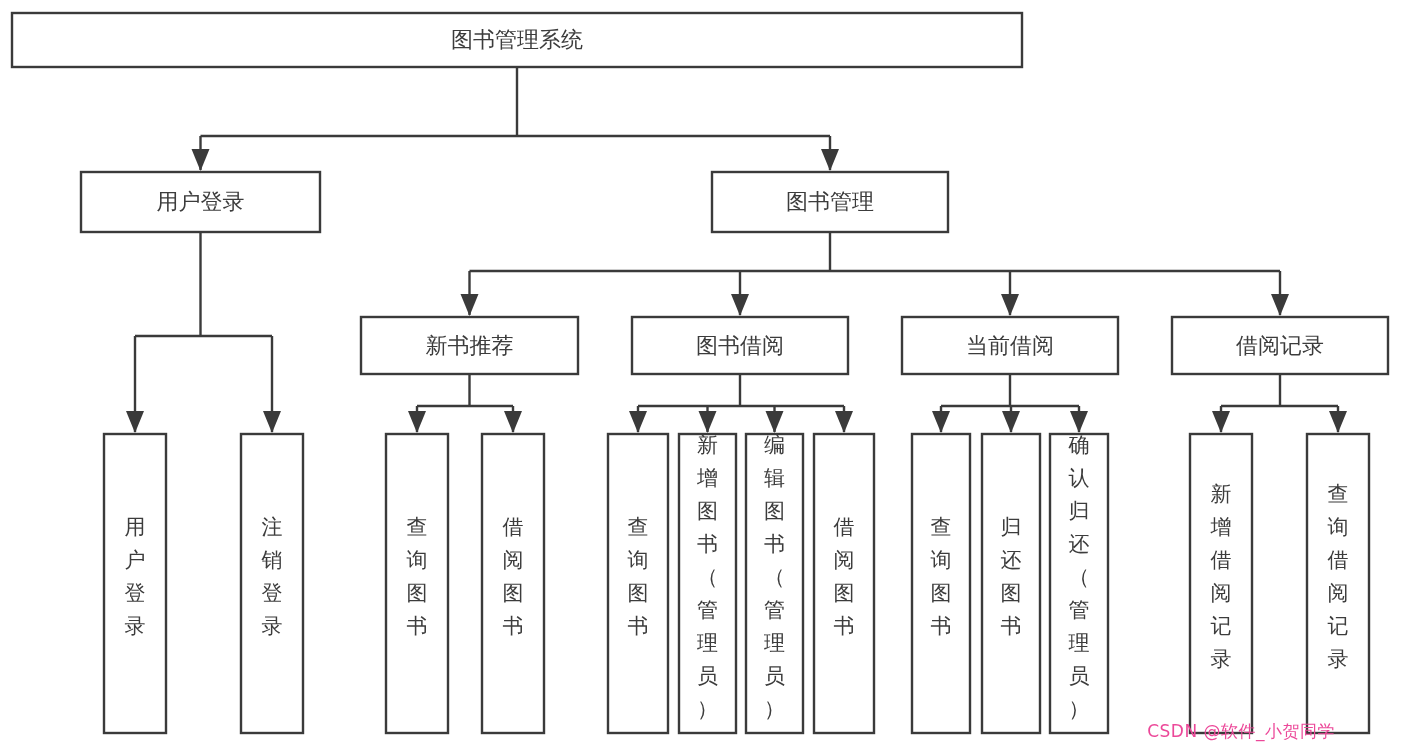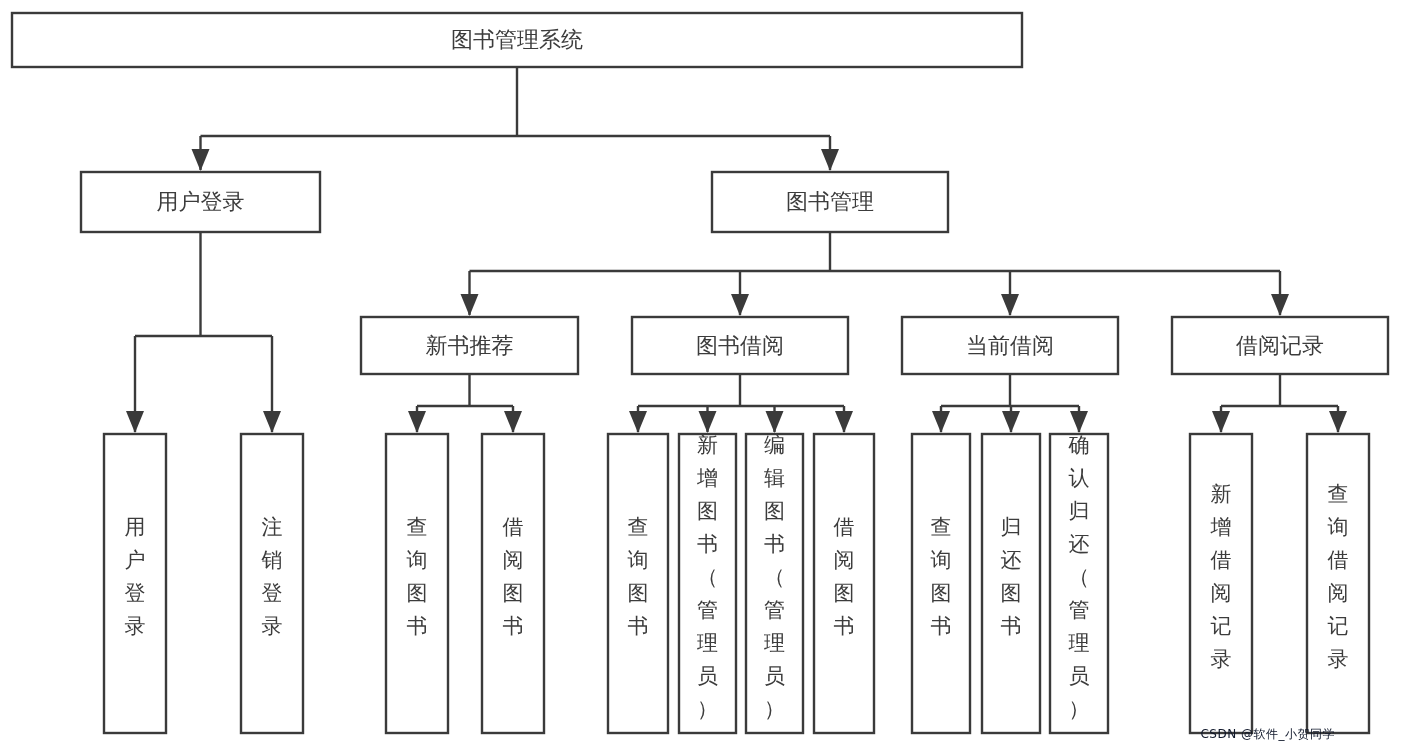--- a/index.html
+++ b/index.html
@@ -55,22 +55,22 @@
   }
   .arrow-head {
     fill: #3a3a3a;
     stroke: none;
   }
   .watermark {
     position: absolute;
     right: 8px;
     bottom: 4px;
     font-family: "DejaVu Sans", "Liberation Sans", sans-serif;
-    font-size: 12px;
-    color: #0f172a;
+    font-size: 17px;
+    color: #ec4899;
     letter-spacing: 0.5px;
     white-space: nowrap;
     user-select: none;
   }
 </style>
 </head>
 <body>
 
 <div id="diagram-root">
   <svg id="tree-svg" viewBox="0 0 1405 747" xmlns="http://www.w3.org/2000/svg">

